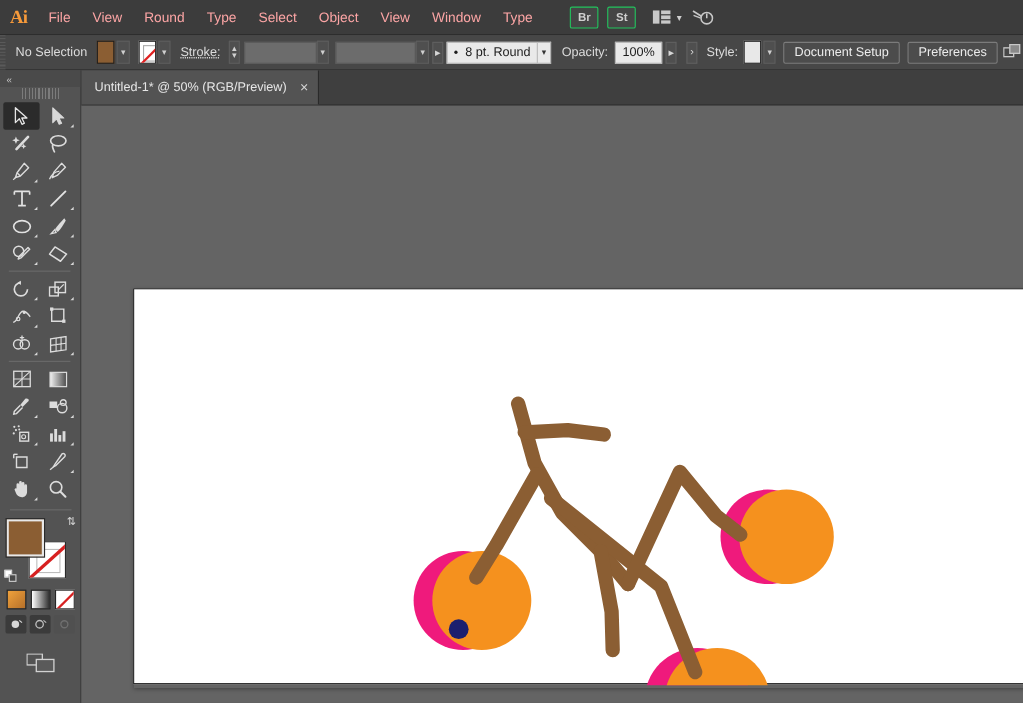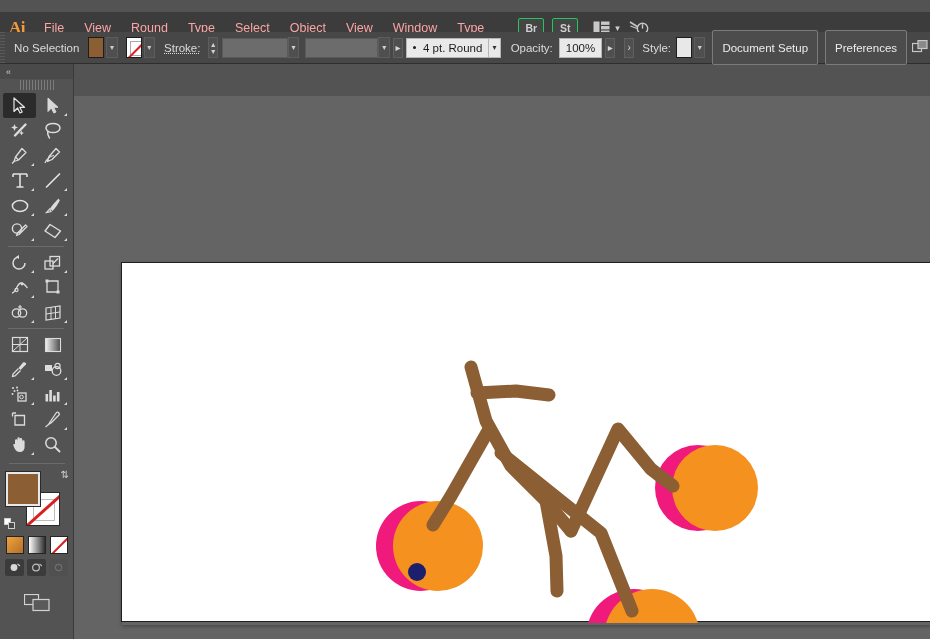--- a/index.html
+++ b/index.html
@@ -7,21 +7,21 @@
     width: 930px; height: 639px;
     overflow: hidden;
     background: #535353;
     font-family: "Liberation Sans", sans-serif;
     -webkit-font-smoothing: antialiased;
   }
   #app { position: relative; width: 930px; height: 639px; }
 
   
   .menubar {
-    position: absolute; left: 0; top: 12px; width: 930px; height: 32px;
+    position: absolute; left: 0; top: 0; width: 930px; height: 32px;
     background: #3c3c3c;
     display: flex; align-items: center;
     border-bottom: 1px solid #2c2c2c;
   }
   .ai-logo {
     width: 34px; height: 32px;
     display: flex; align-items: center; justify-content: center;
     color: #f79a3a; font-size: 17px; font-weight: bold;
     font-family: "Liberation Serif", serif;
     letter-spacing: -0.5px;
@@ -109,21 +109,21 @@
     background: #e9e9e9; border: 1px solid #b5b5b5; border-left: none;
     color: #333; font-size: 8px;
   }
   .arrow-btn {
     width: 13px; height: 20px; margin: 0 3px;
     display: flex; align-items: center; justify-content: center;
     color: #d6d6d6; font-size: 10px;
     border: 1px solid #606060; background: #4f4f4f;
   }
   .cb-button {
-    height: 35px; padding: 0 9px; margin-left: 7px;
+    height: 20px; padding: 0 9px; margin-left: 7px;
     display: flex; align-items: center;
     border: 1px solid #7b7b7b; border-radius: 2px;
     background: #4c4c4c; color: #ececec;
     font-size: 11.5px; white-space: nowrap;
   }
 
   
   .tabbar {
     position: absolute; left: 74px; top: 64px; width: 856px; height: 32px;
     background: #3f3f3f; border-bottom: 1px solid #2a2a2a;
@@ -308,21 +308,21 @@
   <div class="field-dark" style="width:86px; margin-left:4px"></div>
   <div class="mini-chev" style="margin-left:0">▾</div>
 
   <div class="field-dark" style="width:96px; margin-left:6px"></div>
   <div class="mini-chev" style="margin-left:0">▾</div>
 
   <div class="arrow-btn">▸</div>
 
   <div class="field-light" style="width:98px">
     <span class="brush-dot"></span>
-    <span>4 pt. Round</span>
+    <span>8 pt. Round</span>
   </div>
   <div class="chev-light">▾</div>
 
   <div class="cb-label" style="text-decoration-style:dotted; padding:0 6px 0 10px">Opacity:</div>
   <div class="field-light" style="width:52px">100%</div>
   <div class="arrow-btn">▸</div>
 
   <div class="arrow-btn" style="margin-left:6px">›</div>
 
   <div class="cb-label" style="padding:0 5px 0 5px">Style:</div>
@@ -333,20 +333,26 @@
   <div class="cb-button">Preferences</div>
 
   <div class="mb-plain" style="margin-left:4px">
     <svg width="18" height="15" viewBox="0 0 18 15">
       <rect x="0.5" y="3.5" width="9" height="8" fill="none" stroke="#c8c8c8" stroke-width="1.2"></rect>
       <rect x="6" y="0.5" width="9" height="8" fill="#8a8a8a" stroke="#c8c8c8" stroke-width="1.2"></rect>
     </svg>
   </div>
 </div>
 
+<div class="tabbar">
+  <div class="doc-tab">
+    <span>Untitled-1* @ 50% (RGB/Preview)</span>
+    <span class="tab-close">×</span>
+  </div>
+</div>
 
 <div class="toolbar">
   <div class="tb-head">«</div>
   <div class="tb-grip"></div>
 
   <div class="tool-grid">
 
     <div class="tool active">
       <svg width="15" height="17" viewBox="0 0 15 17">
             <path d="M2 1 L2 14.5 L5.6 11 L8 16 L10.2 15 L7.8 10.3 L12.5 10.3 Z" fill="none" stroke="#e6e6e6" stroke-width="1.2" stroke-linejoin="round"></path>

